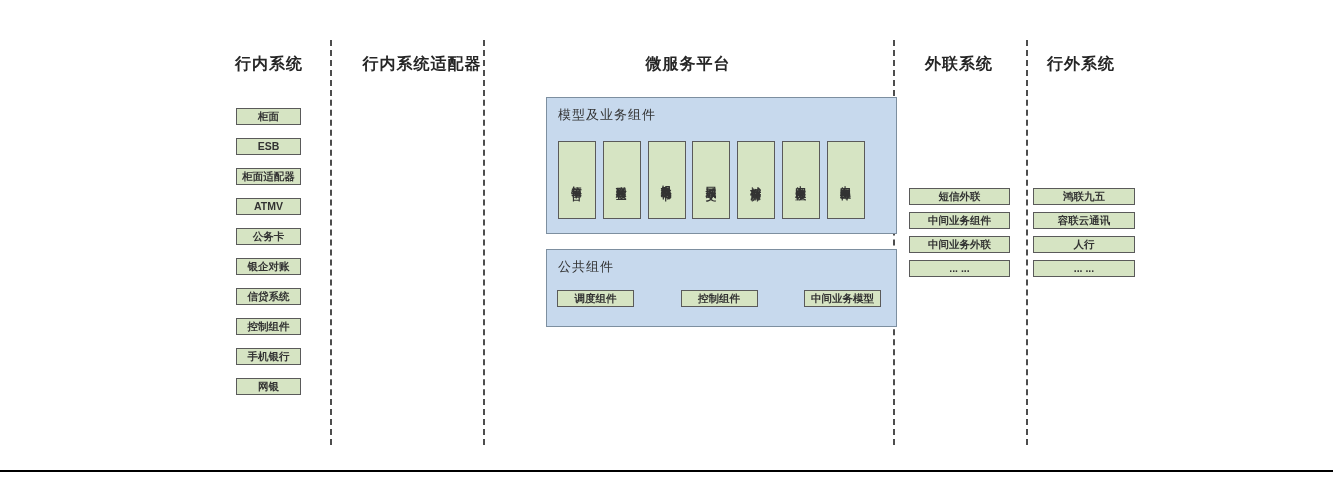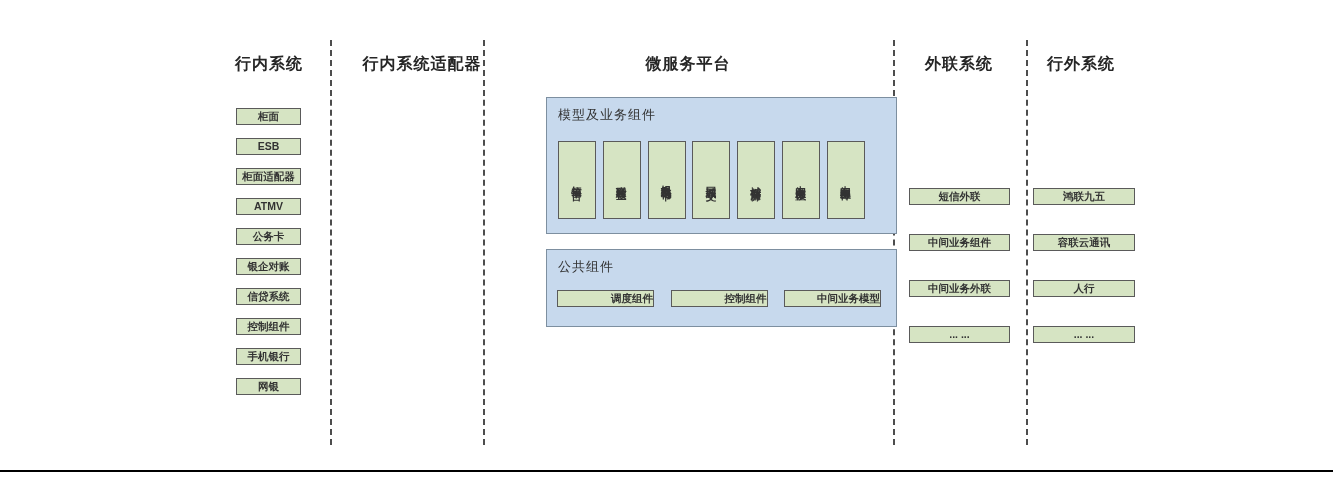--- a/index.html
+++ b/index.html
@@ -17,21 +17,21 @@
     letter-spacing:1px;
   }
 
   .vsep {
     position:absolute; top:40px; height:405px; width:0;
     border-left:2px dashed #4d4d4d;
   }
 
   .stack { position:absolute; display:flex; flex-direction:column; }
   .stack.gap30 { gap:13px; }
-  .stack.gap37 { gap:29px; }
+  .stack.gap37 { gap:7px; }
 
   .gbox {
     background:#d6e4c3; border:1px solid #5a5a5a;
     height:17px; line-height:15px; text-align:center;
     font-size:10.5px; font-weight:bold; color:#333;
     flex:0 0 auto; white-space:nowrap; overflow:hidden;
   }
 
   .panel {
     position:absolute; left:513px; width:351px;
@@ -50,21 +50,21 @@
     background:#d6e4c3; border:1px solid #5a5a5a;
     writing-mode:vertical-rl; text-orientation:upright;
     display:flex; align-items:center; justify-content:center;
     font-size:10.5px; font-weight:bold; color:#333; letter-spacing:1px;
     overflow:hidden;
   }
   .hrow {
     position:absolute; left:10px; top:40px; width:324px;
     display:flex; justify-content:space-between;
   }
-  .hrow .gbox { width:97px;text-align:right; }
+  .hrow .gbox { width:77px; }
 
   .bottom-rule {
     position:absolute; left:0; top:470px; width:1333px; height:2px;
     background:#000;
   }
 </style>
 </head>
 <body>
 
 <div class="canvas">

